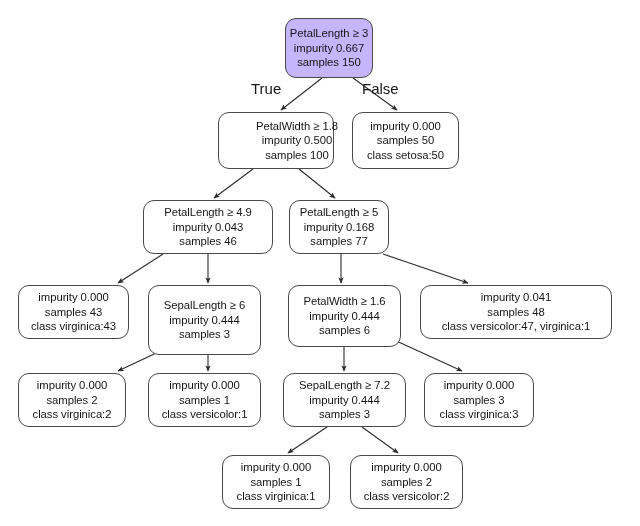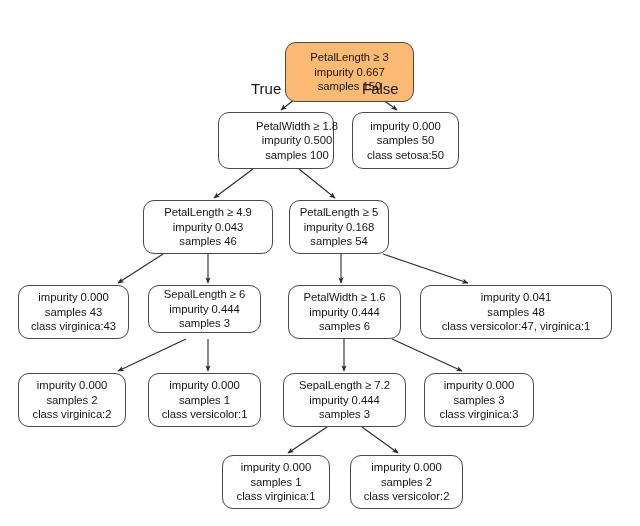--- a/index.html
+++ b/index.html
@@ -71,21 +71,21 @@
         <line x1="383" y1="254" x2="468" y2="283" stroke="#2b2b2b" stroke-width="1.1" marker-end="url(#arrowhead)"></line>
         <line x1="186" y1="339" x2="118" y2="371" stroke="#2b2b2b" stroke-width="1.1" marker-end="url(#arrowhead)"></line>
         <line x1="208" y1="339" x2="208" y2="371" stroke="#2b2b2b" stroke-width="1.1" marker-end="url(#arrowhead)"></line>
         <line x1="344" y1="339" x2="344" y2="371" stroke="#2b2b2b" stroke-width="1.1" marker-end="url(#arrowhead)"></line>
         <line x1="392" y1="339" x2="462" y2="371" stroke="#2b2b2b" stroke-width="1.1" marker-end="url(#arrowhead)"></line>
         <line x1="327" y1="427" x2="288" y2="453" stroke="#2b2b2b" stroke-width="1.1" marker-end="url(#arrowhead)"></line>
         <line x1="362" y1="427" x2="398" y2="453" stroke="#2b2b2b" stroke-width="1.1" marker-end="url(#arrowhead)"></line>
       </g>
   </svg>
   <div id="node-layer">
-      <div class="tree-node" style="left: 285px; top: 18px; width: 129px; height: 60px; border-color: rgb(74, 74, 74); background: #fdba74; color: rgb(21, 21, 21); margin-top: 24px;">
+      <div class="tree-node" style="left: 285px; top: 18px; width: 88px; height: 60px; border-color: rgb(74, 74, 74); background: #c4b5fd; color: rgb(21, 21, 21);">
         <span class="node-line">PetalLength ≥ 3</span>
         <span class="node-line">impurity 0.667</span>
         <span class="node-line">samples 150</span>
       </div>
       <div class="tree-node" style="left: 218px; top: 112px; width: 116px; height: 57px; border-color: rgb(74, 74, 74); background: rgb(255, 255, 255); color: rgb(21, 21, 21); padding-left: 42px;">
         <span class="node-line">PetalWidth ≥ 1.8</span>
         <span class="node-line">impurity 0.500</span>
         <span class="node-line">samples 100</span>
       </div>
       <div class="tree-node" style="left: 352px; top: 112px; width: 107px; height: 57px; border-color: rgb(74, 74, 74); background: rgb(255, 255, 255); color: rgb(21, 21, 21);">
@@ -94,33 +94,33 @@
         <span class="node-line">class setosa:50</span>
       </div>
       <div class="tree-node" style="left: 143px; top: 200px; width: 130px; height: 54px; border-color: rgb(74, 74, 74); background: rgb(255, 255, 255); color: rgb(21, 21, 21);">
         <span class="node-line">PetalLength ≥ 4.9</span>
         <span class="node-line">impurity 0.043</span>
         <span class="node-line">samples 46</span>
       </div>
       <div class="tree-node" style="left: 289px; top: 200px; width: 100px; height: 54px; border-color: rgb(74, 74, 74); background: rgb(255, 255, 255); color: rgb(21, 21, 21);">
         <span class="node-line">PetalLength ≥ 5</span>
         <span class="node-line">impurity 0.168</span>
-        <span class="node-line">samples 54</span>
+        <span class="node-line">samples 77</span>
       </div>
       <div class="tree-node" style="left: 18px; top: 285px; width: 111px; height: 54px; border-color: rgb(74, 74, 74); background: rgb(255, 255, 255); color: rgb(21, 21, 21);">
         <span class="node-line">impurity 0.000</span>
         <span class="node-line">samples 43</span>
         <span class="node-line">class virginica:43</span>
       </div>
-      <div class="tree-node" style="left: 148px; top: 285px; width: 113px; height: 48px; border-color: rgb(74, 74, 74); background: rgb(255, 255, 255); color: rgb(21, 21, 21);">
+      <div class="tree-node" style="left: 148px; top: 285px; width: 113px; height: 70px; border-color: rgb(74, 74, 74); background: rgb(255, 255, 255); color: rgb(21, 21, 21);">
         <span class="node-line">SepalLength ≥ 6</span>
         <span class="node-line">impurity 0.444</span>
         <span class="node-line">samples 3</span>
       </div>
-      <div class="tree-node" style="left: 288px; top: 285px; width: 113px; height: 54px; border-color: rgb(74, 74, 74); background: rgb(255, 255, 255); color: rgb(21, 21, 21);">
+      <div class="tree-node" style="left: 288px; top: 285px; width: 113px; height: 62px; border-color: rgb(74, 74, 74); background: rgb(255, 255, 255); color: rgb(21, 21, 21);">
         <span class="node-line">PetalWidth ≥ 1.6</span>
         <span class="node-line">impurity 0.444</span>
         <span class="node-line">samples 6</span>
       </div>
       <div class="tree-node" style="left: 420px; top: 285px; width: 192px; height: 54px; border-color: rgb(74, 74, 74); background: rgb(255, 255, 255); color: rgb(21, 21, 21);">
         <span class="node-line">impurity 0.041</span>
         <span class="node-line">samples 48</span>
         <span class="node-line">class versicolor:47, virginica:1</span>
       </div>
       <div class="tree-node" style="left: 18px; top: 373px; width: 108px; height: 54px; border-color: rgb(74, 74, 74); background: rgb(255, 255, 255); color: rgb(21, 21, 21);">

